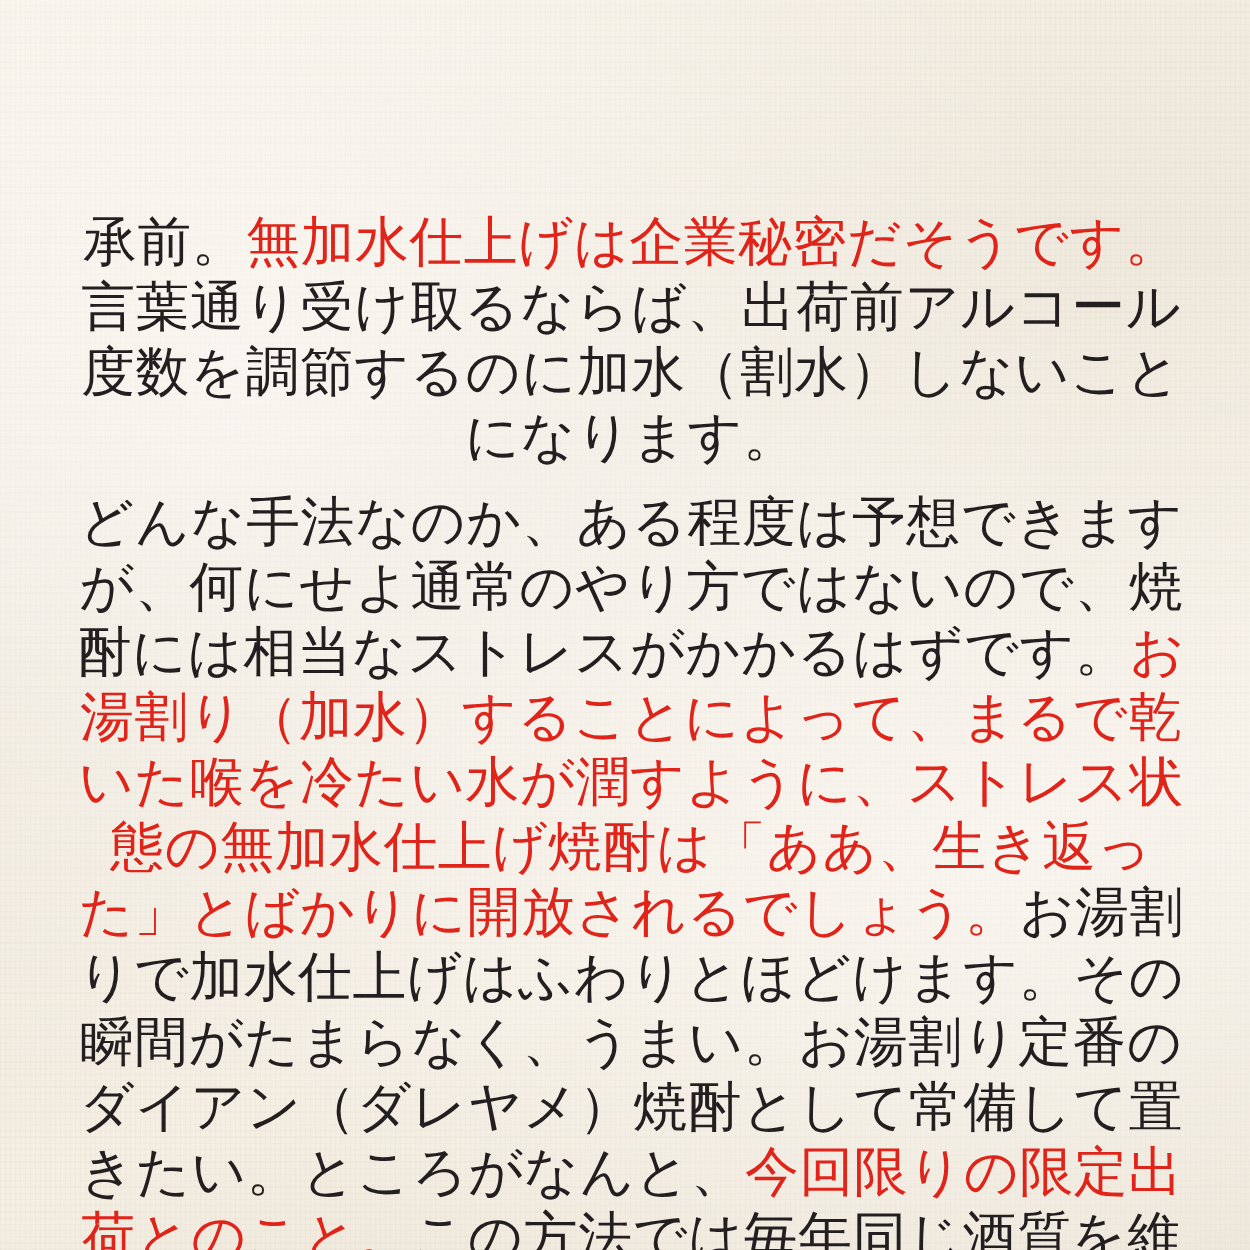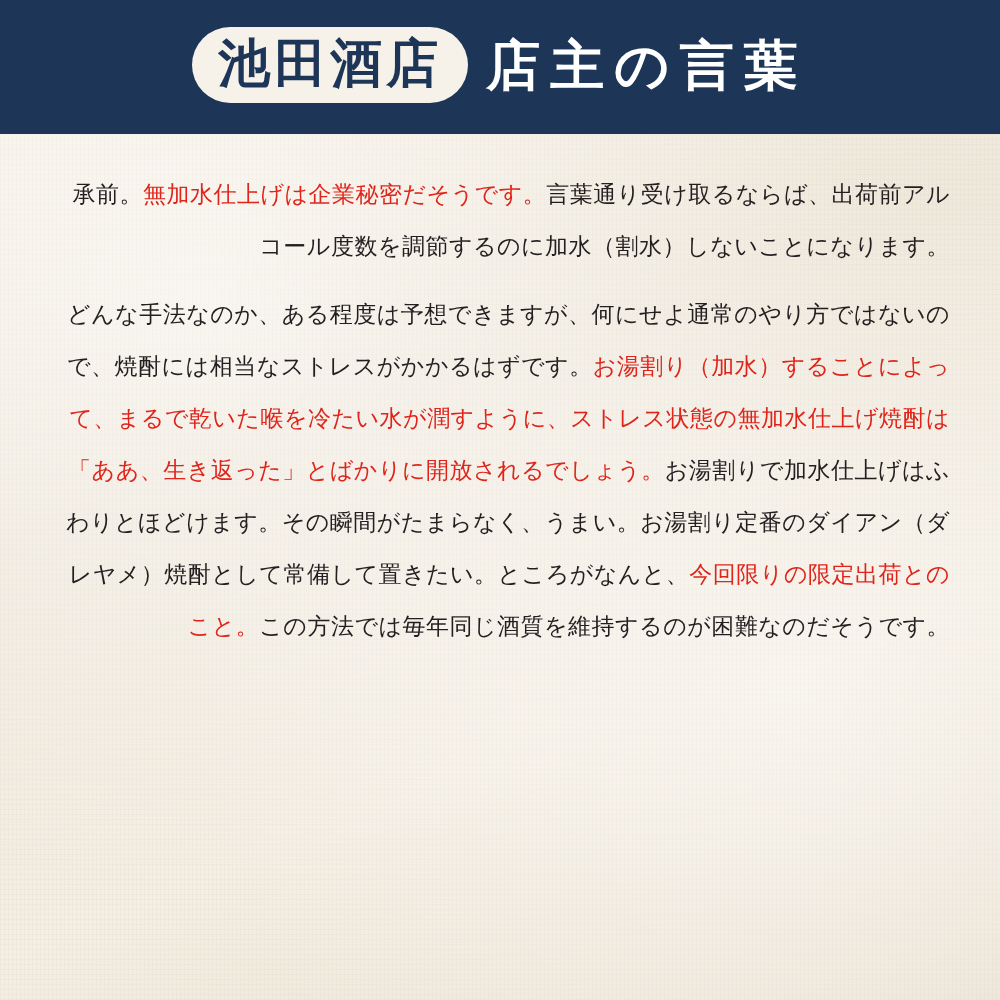--- a/index.html
+++ b/index.html
@@ -69,45 +69,39 @@
 
   
   .body-area {
     position: absolute;
     top: 168px;
     left: 60px;
     width: 890px;
     height: 800px;
   }
   .para {
-    font-size: 23px;
+    font-size: 43px;
     line-height: 52px;
     color: #231f20;
     letter-spacing: 0.5px;
-    text-align: right;
+    text-align: center;
     margin: 0;
     font-family: "DejaVu Serif", "Liberation Serif", serif;
   }
   .para + .para {
     margin-top: 16px;
   }
   .hl {
     color: #e0241a;
   }
 </style>
 </head>
 <body>
 
 <div class="page">
 
-  <div class="header-band">
-    <div class="header-inner">
-      <div class="shop-badge">池田酒店</div>
-      <div class="header-title">店主の言葉</div>
-    </div>
-  </div>
 
   <div class="body-area">
     <p class="para"><span>承前。</span><span class="hl" style="color: rgb(224, 36, 26);">無加水仕上げは企業秘密だそうです。</span><span>言葉通り受け取るならば、出荷前アルコール度数を調節するのに加水（割水）しないことになります。</span></p>
     <p class="para"><span>どんな手法なのか、ある程度は予想できますが、何にせよ通常のやり方ではないので、焼酎には相当なストレスがかかるはずです。</span><span class="hl" style="color: rgb(224, 36, 26);">お湯割り（加水）することによって、まるで乾いた喉を冷たい水が潤すように、ストレス状態の無加水仕上げ焼酎は「ああ、生き返った」とばかりに開放されるでしょう。</span><span>お湯割りで加水仕上げはふわりとほどけます。その瞬間がたまらなく、うまい。お湯割り定番のダイアン（ダレヤメ）焼酎として常備して置きたい。ところがなんと、</span><span class="hl" style="color: rgb(224, 36, 26);">今回限りの限定出荷とのこと。</span><span>この方法では毎年同じ酒質を維持するのが困難なのだそうです。</span></p>
   </div>
 
 </div>
 
 </body></html>

